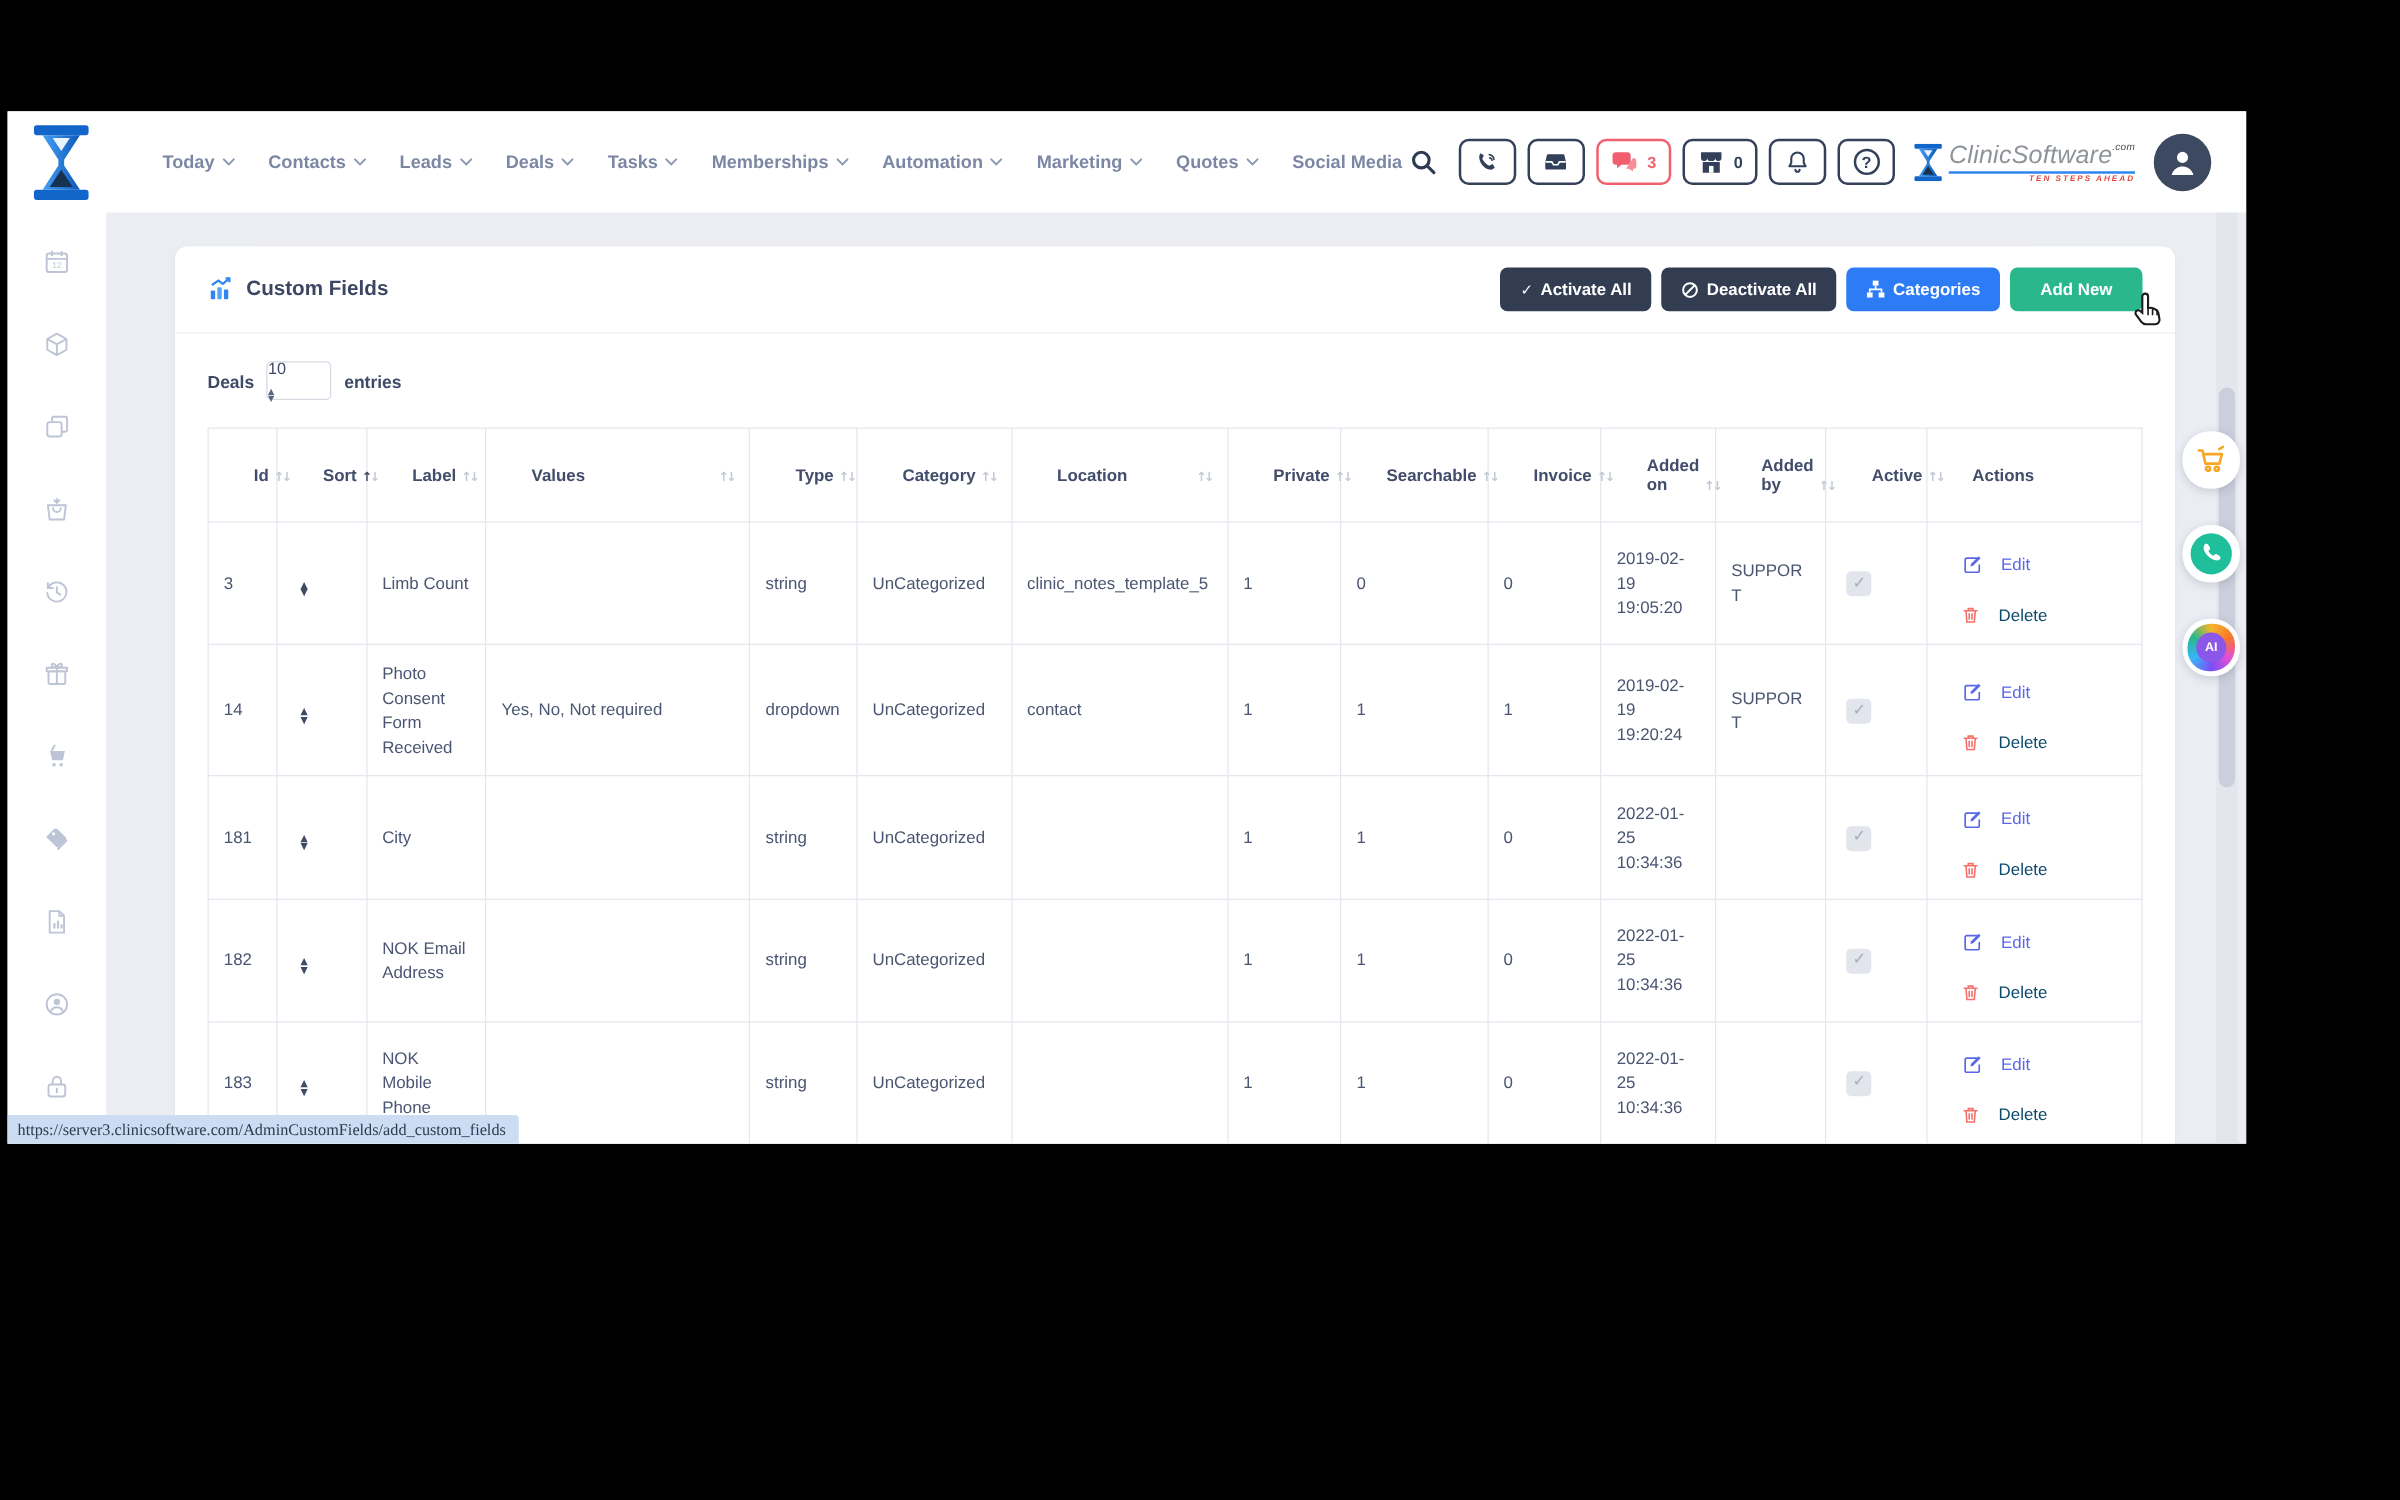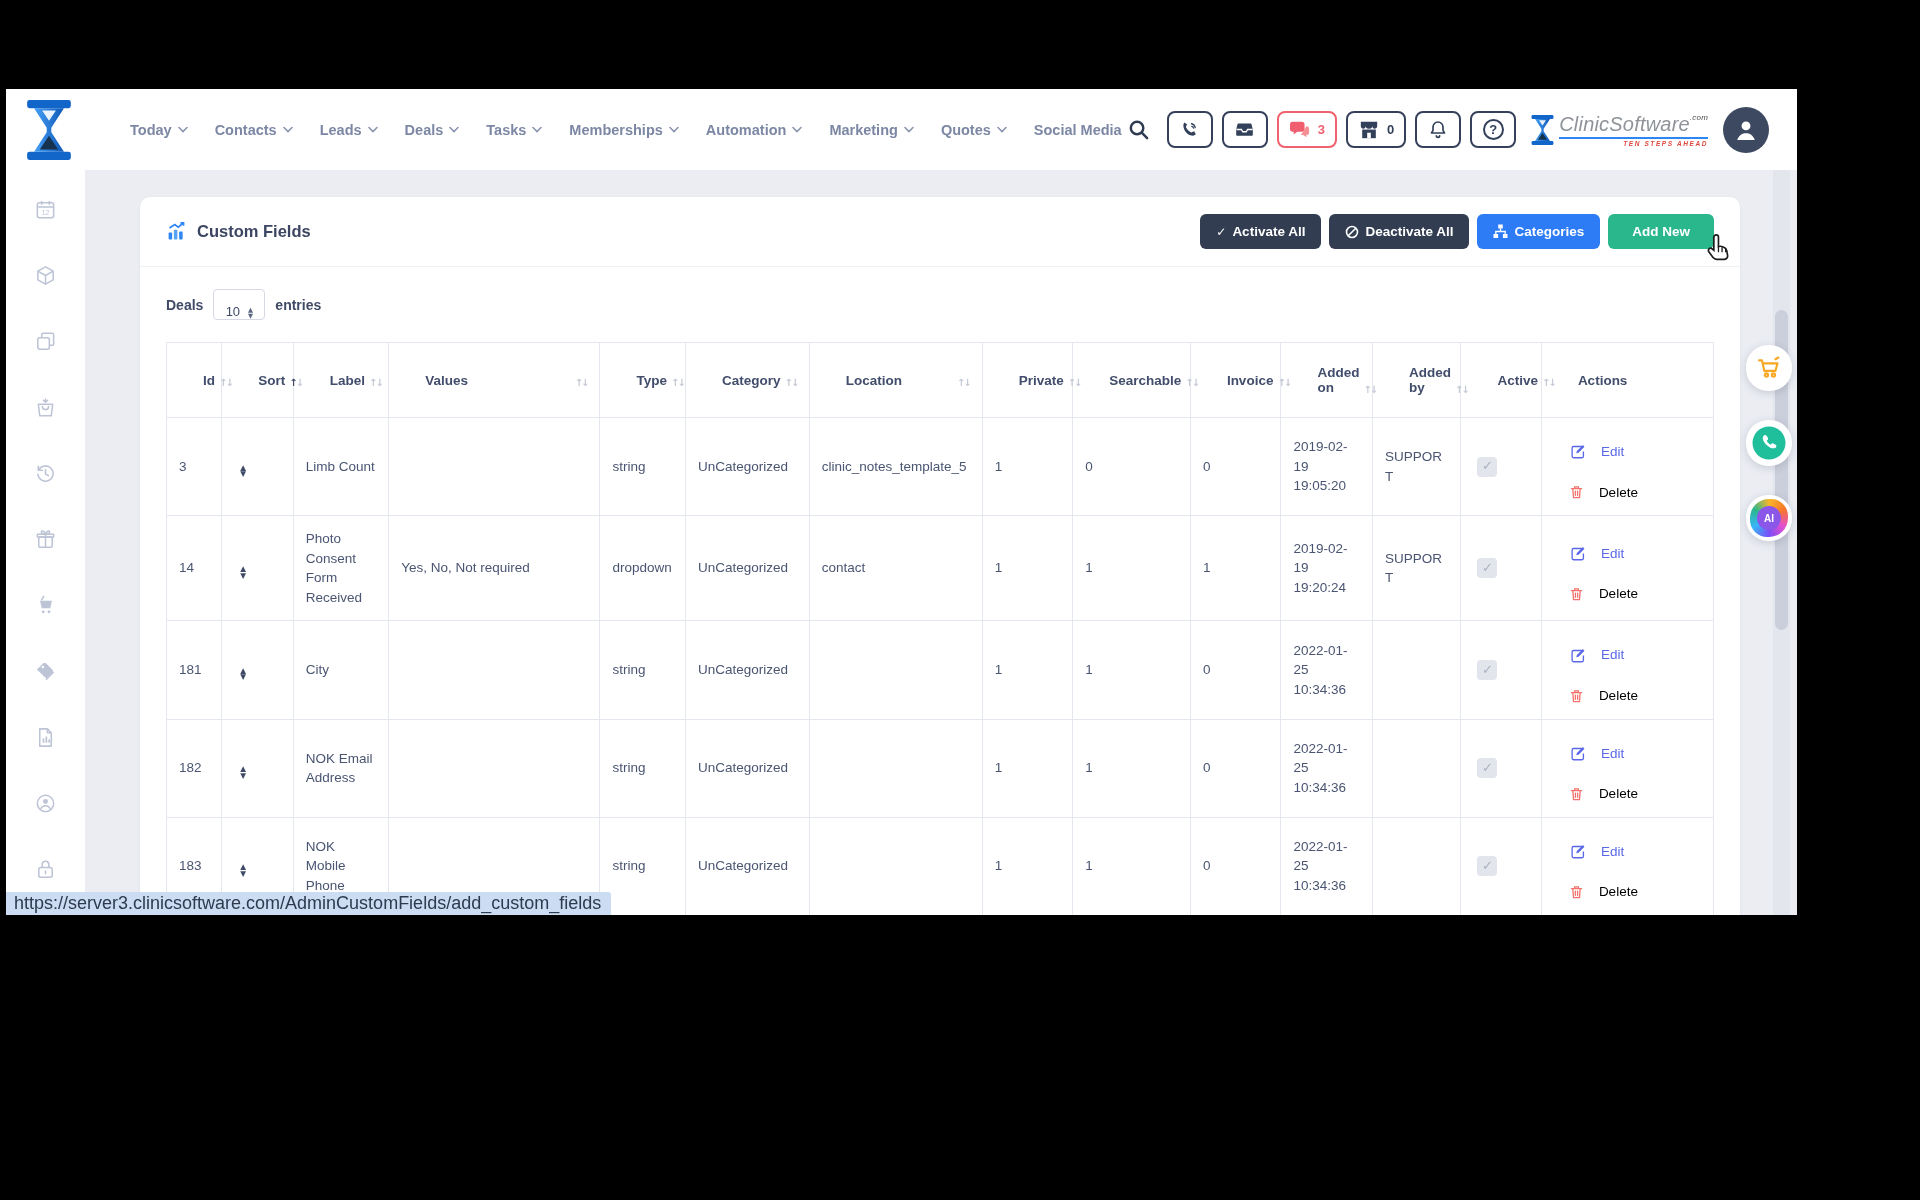--- a/index.html
+++ b/index.html
@@ -49,44 +49,44 @@
   .btn { height:35px; border:none; border-radius:6px; padding:0 16px; font-size:13.5px; font-weight:bold; color:#fff; display:flex; align-items:center; gap:6px; cursor:pointer; font-family:"Liberation Sans",sans-serif; }
   .btn-dark { background:#323d52; }
   .btn-blue { background:#2d7cf6; }
   .btn-green { background:#2ab78c; padding:0 24px; }
   .btn .glyph { font-family:"DejaVu Sans",sans-serif; font-size:12px; }
   .cursor-hand { position:absolute; right:4px; top:36px; z-index:5; }
 
   .card-body { padding:22px 26px; }
   .controls { display:flex; align-items:center; }
   .ctl-label { font-size:14px; font-weight:bold; color:#3f4a66; }
-  .sel-box { width:52px; height:31px; border:1px solid #d5d9e2; border-radius:4px; margin:0 10px; display:flex; align-items:flex-end; justify-content:center; gap:8px; cursor:pointer; background:#fff; }
+  .sel-box { width:52px; height:31px; border:1px solid #d5d9e2; border-radius:4px; margin:0 10px; display:flex; align-items:flex-start; justify-content:center; gap:8px; cursor:pointer; background:#fff;flex-direction:column; }
   .sel-val { font-size:13px; color:#3f4a66; }
   .stack-arrows { display:inline-flex; flex-direction:column; font-size:6.5px; line-height:6px; color:#5b6780; font-family:"DejaVu Sans",sans-serif; }
   .filter-group { margin-left:auto; display:flex; align-items:center; gap:12px; }
   .filter-input { width:296px; height:31px; border:1px solid #d5d9e2; border-radius:4px; background:#fff; font-size:13px; padding:0 8px; font-family:"Liberation Sans",sans-serif; }
 
   
   .table-wrap { margin-top:22px; }
   table { border-collapse:collapse; width:100%; table-layout:fixed; }
   th,td { border:1px solid #e4e7ee; padding:13px 12px; vertical-align:middle; text-align:left; }
   th { font-size:13.5px; font-weight:bold; color:#414d6b; height:75px; background:#fff; }
   td { font-size:13.5px; color:#4a5572; line-height:1.45; overflow-wrap:break-word; }
   .th-flex { display:flex; align-items:center; justify-content:space-between; gap:4px;padding-left:24px; }
   .arrows { display:inline-flex; font-size:10px; color:#c3c9d5; letter-spacing:-2px; font-family:"DejaVu Sans",sans-serif; flex:0 0 auto; align-self:flex-end; }
   .arrows .on { color:#3f4a66; font-weight:bold; }
   .drag-handle { display:inline-flex; flex-direction:column; font-size:7.5px; line-height:6.5px; color:#3f4a66; font-family:"DejaVu Sans",sans-serif; cursor:grab; margin-left:6px; }
   .checkbox { width:20px; height:20px; border-radius:4px; background:#e2e5ec; display:inline-flex; align-items:center; justify-content:center; cursor:pointer; margin-left:4px; }
   .checkmark { color:#a9b1c0; font-size:13px; font-weight:bold; font-family:"DejaVu Sans",sans-serif; }
   .act-link { display:flex; align-items:center; gap:16px; cursor:pointer; text-decoration:none; margin-left:16px; white-space:nowrap;margin-top:11px; }
   .link-edit { color:#5a68e8; margin-bottom:21px; }
-  .link-delete { color:#000000; }
+  .link-delete { color:#0c4a6e; }
 
   
-  .statusbar { position:absolute; left:0; bottom:0; height:23px; background:#ccdcf2; color:#2e3a4e; font-size:18px; display:flex; align-items:center; padding:0 10px 0 8px; white-space:nowrap; z-index:20; border-top-right-radius:3px; }
+  .statusbar { position:absolute; left:0; bottom:0; height:23px; background:#ccdcf2; color:#2e3a4e; font-size:13px; display:flex; align-items:center; padding:0 10px 0 8px; white-space:nowrap; z-index:20; border-top-right-radius:3px;font-family:Liberation Serif, serif; }
 </style>
 </head>
 <body>
 
 <div class="window">
 
   <div class="topbar">
     <svg class="logo-main" viewBox="0 0 40 52">
       <defs>
           <linearGradient id="hg1" x1="0" y1="0" x2="1" y2="0">

